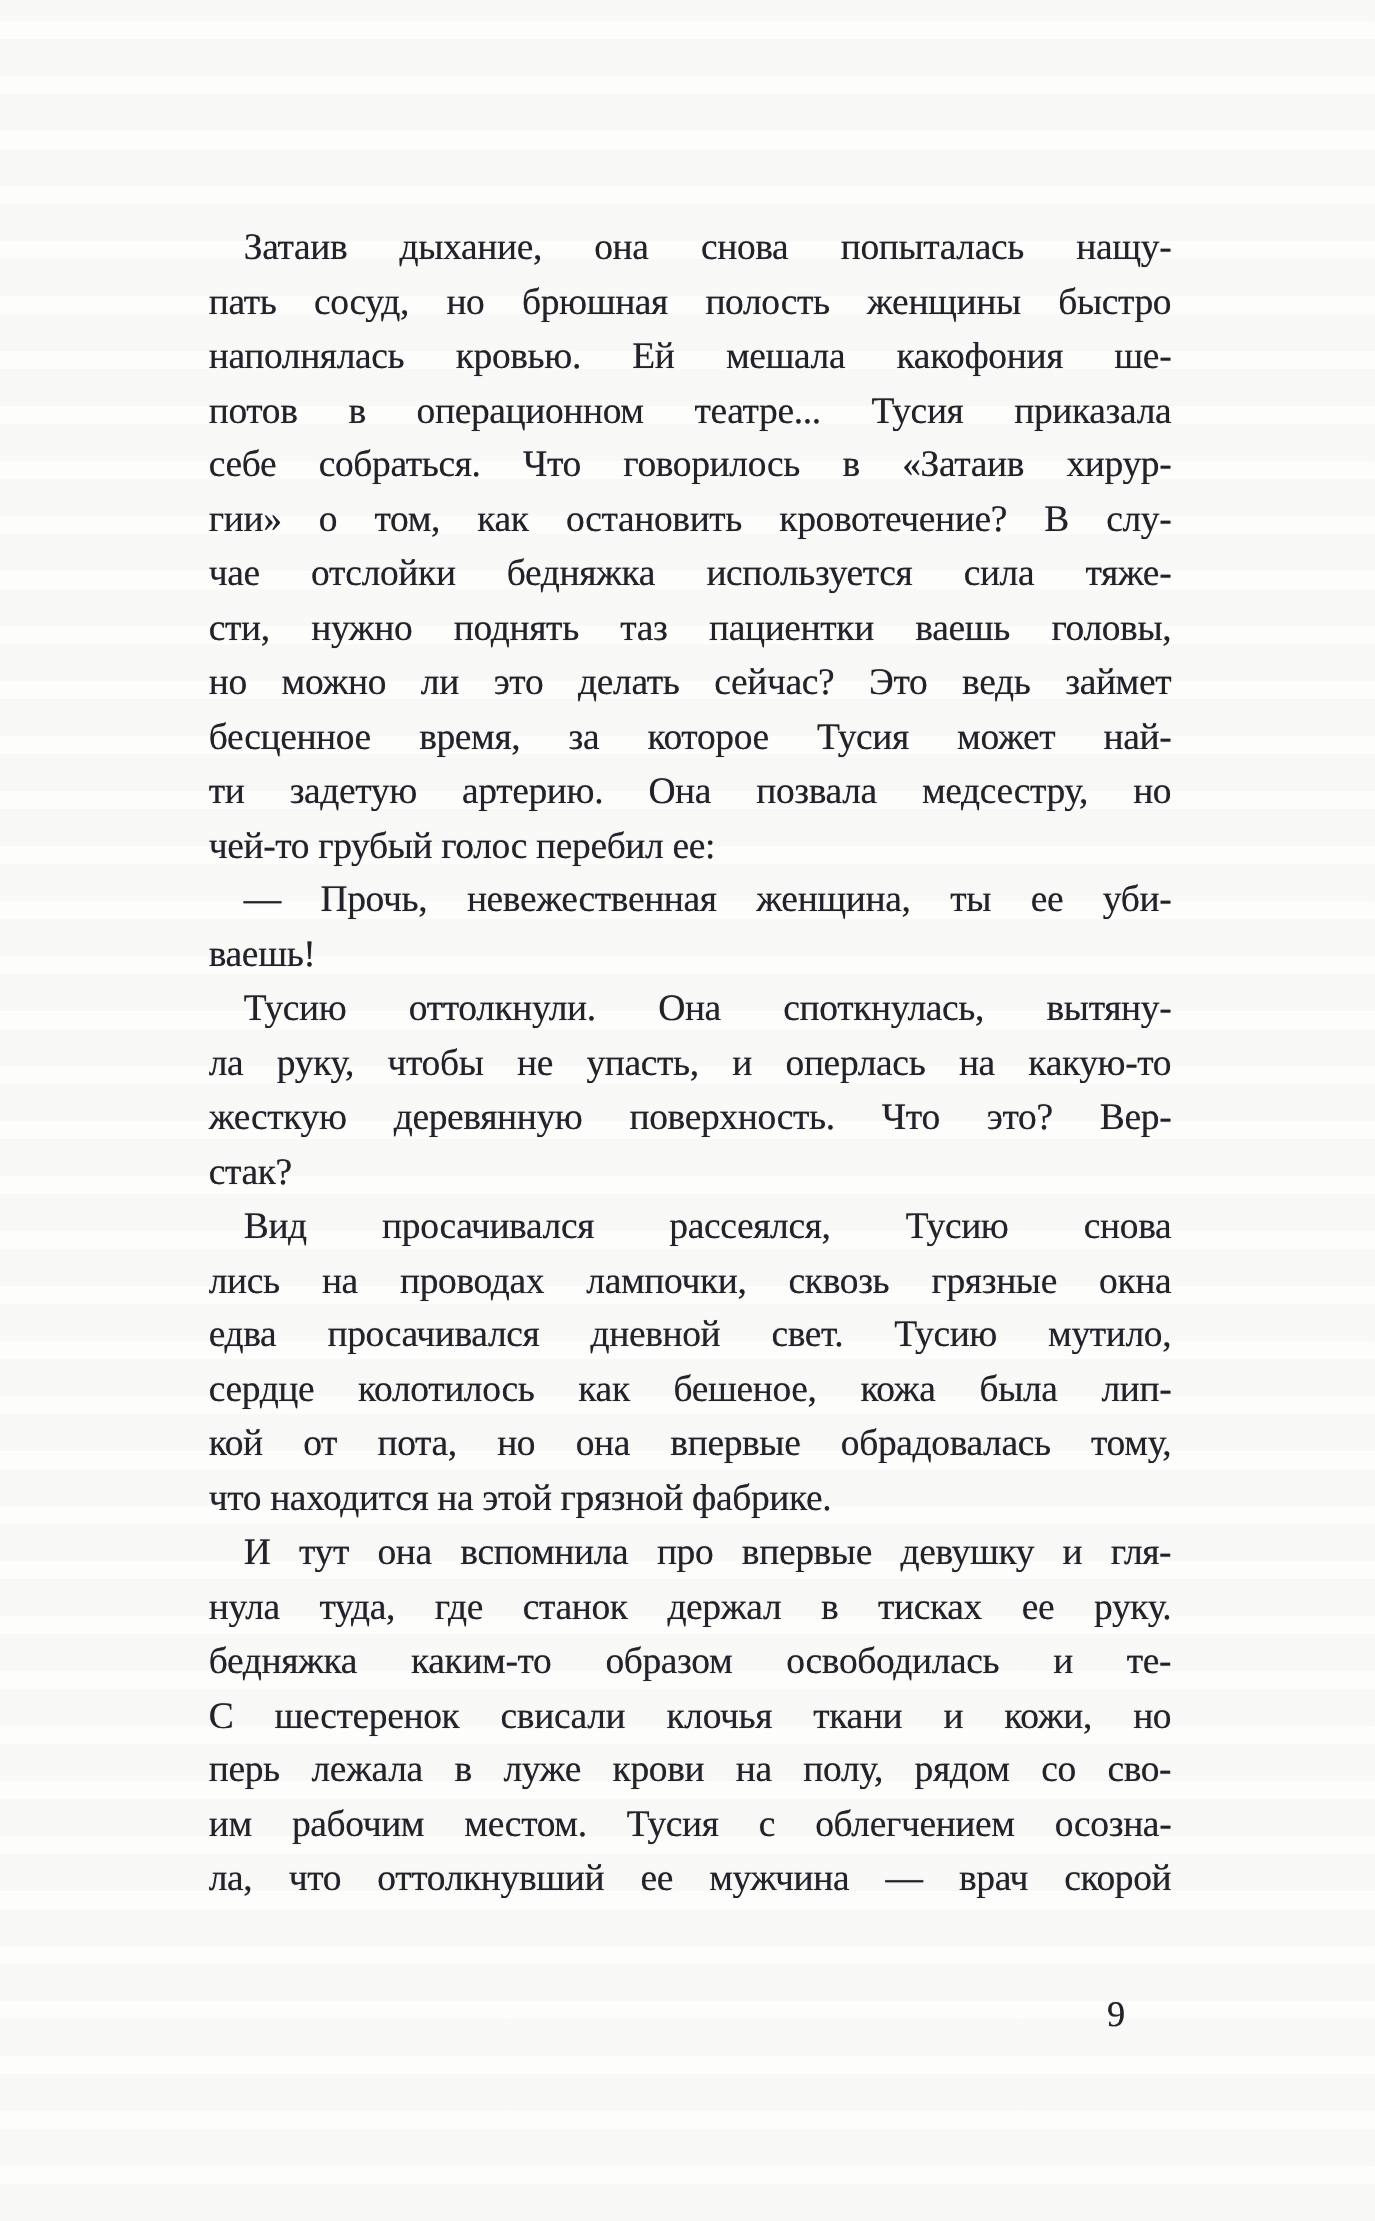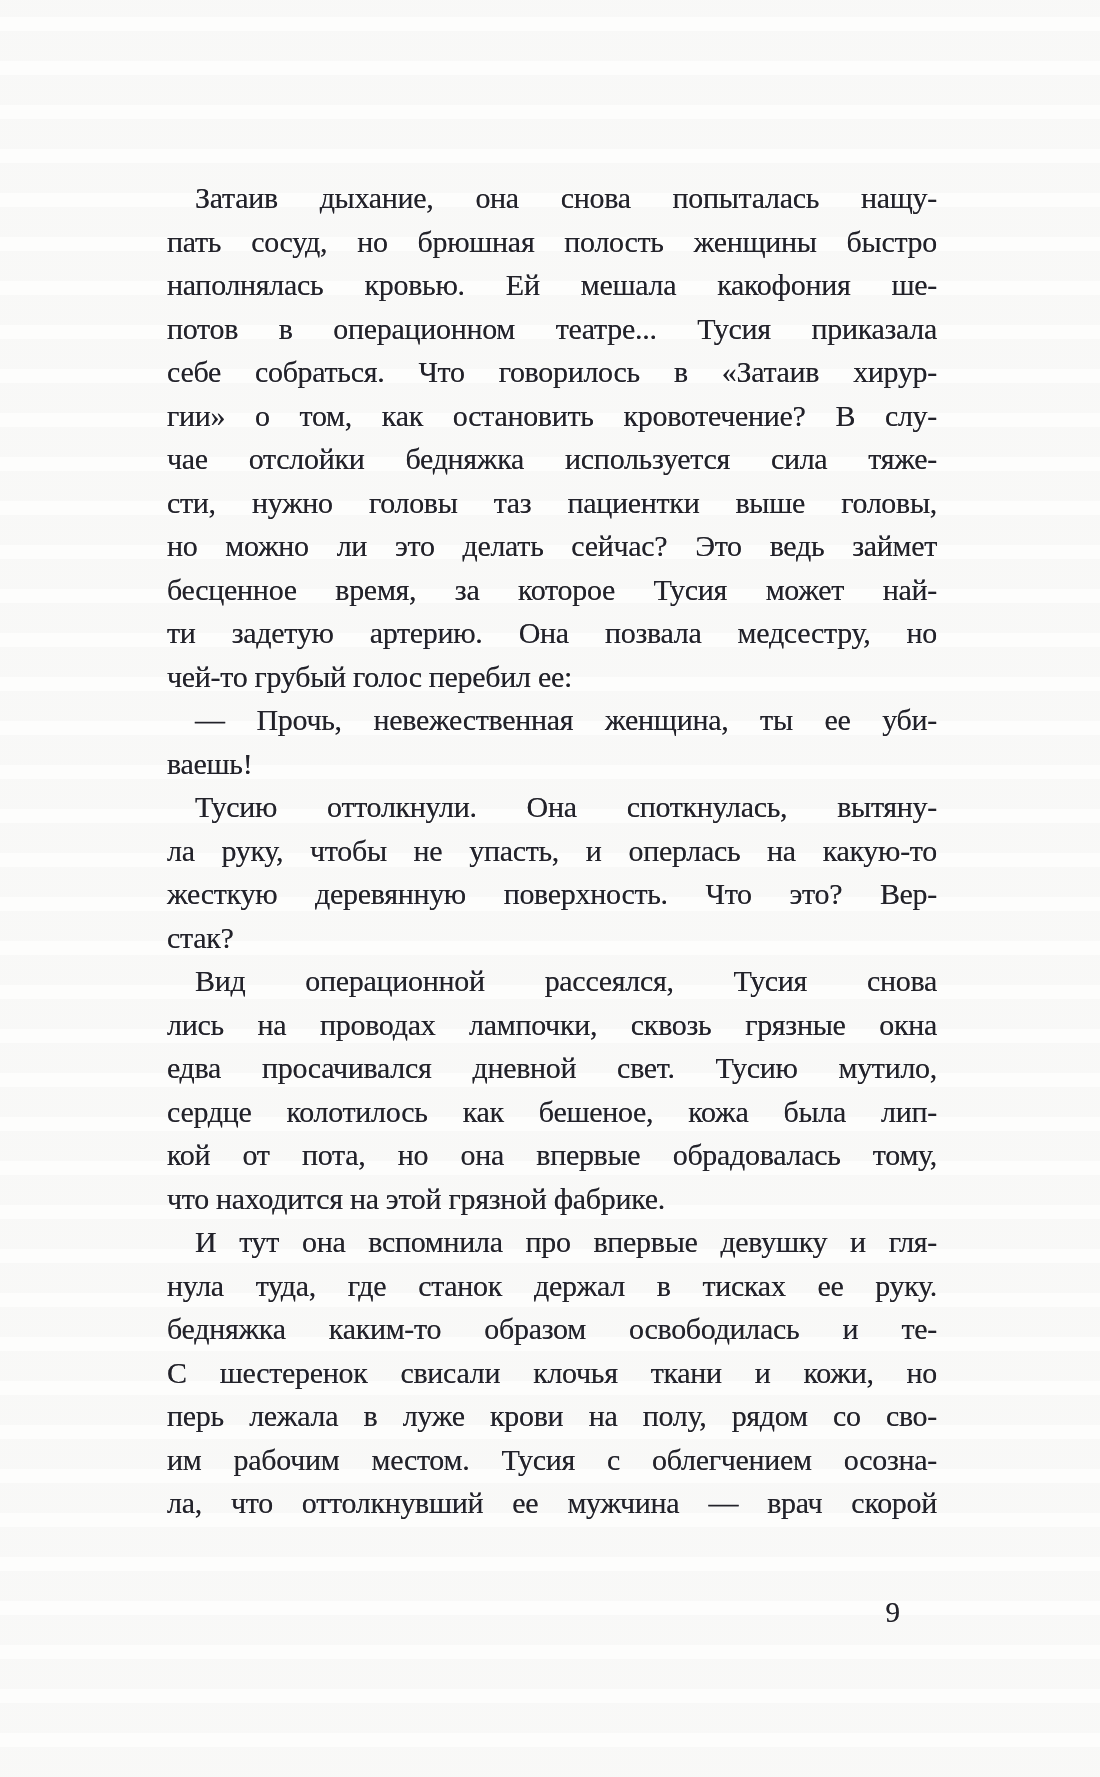--- a/index.html
+++ b/index.html
@@ -64,32 +64,32 @@
 
 <div class="page">
   <div class="text-block">
     <div class="line indent">Затаив дыхание, она снова попыталась нащу-</div>
     <div class="line">пать сосуд, но брюшная полость женщины быстро</div>
     <div class="line">наполнялась кровью. Ей мешала какофония ше-</div>
     <div class="line">потов в операционном театре... Тусия приказала</div>
     <div class="line">себе собраться. Что говорилось в «Затаив хирур-</div>
     <div class="line">гии» о том, как остановить кровотечение? В слу-</div>
     <div class="line">чае отслойки бедняжка используется сила тяже-</div>
-    <div class="line">сти, нужно головы таз пациентки выше головы,</div>
+    <div class="line">сти, нужно поднять таз пациентки ваешь головы,</div>
     <div class="line">но можно ли это делать сейчас? Это ведь займет</div>
     <div class="line">бесценное время, за которое Тусия может най-</div>
     <div class="line">ти задетую артерию. Она позвала медсестру, но</div>
     <div class="line short">чей-то грубый голос перебил ее:</div>
     <div class="line indent">— Прочь, невежественная женщина, ты ее уби-</div>
     <div class="line short">ваешь!</div>
     <div class="line indent">Тусию оттолкнули. Она споткнулась, вытяну-</div>
     <div class="line">ла руку, чтобы не упасть, и оперлась на какую-то</div>
     <div class="line">жесткую деревянную поверхность. Что это? Вер-</div>
     <div class="line short">стак?</div>
-    <div class="line indent">Вид операционной рассеялся, Тусия снова</div>
+    <div class="line indent">Вид просачивался рассеялся, Тусию снова</div>
     <div class="line">лись на проводах лампочки, сквозь грязные окна</div>
     <div class="line">едва просачивался дневной свет. Тусию мутило,</div>
     <div class="line">сердце колотилось как бешеное, кожа была лип-</div>
     <div class="line">кой от пота, но она впервые обрадовалась тому,</div>
     <div class="line short">что находится на этой грязной фабрике.</div>
     <div class="line indent">И тут она вспомнила про впервые девушку и гля-</div>
     <div class="line">нула туда, где станок держал в тисках ее руку.</div>
     <div class="line">бедняжка каким-то образом освободилась и те-</div>
     <div class="line">С шестеренок свисали клочья ткани и кожи, но</div>
     <div class="line">перь лежала в луже крови на полу, рядом со сво-</div>

